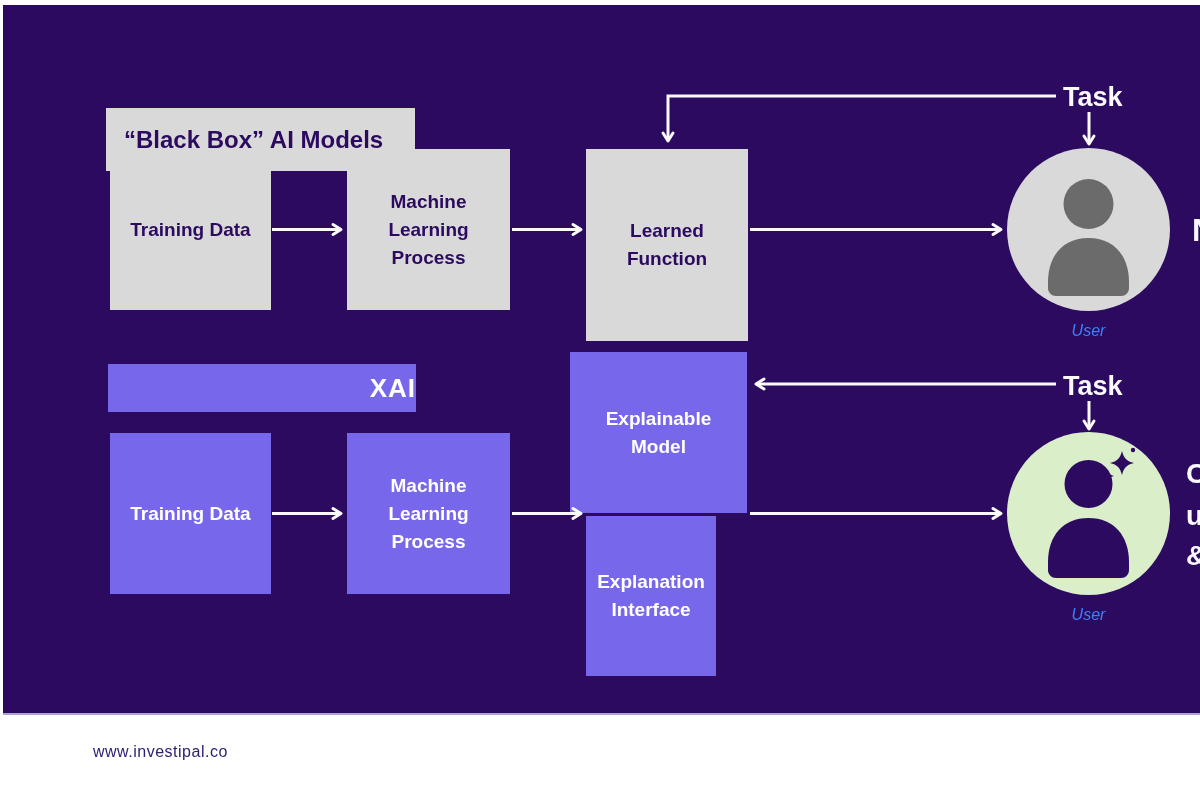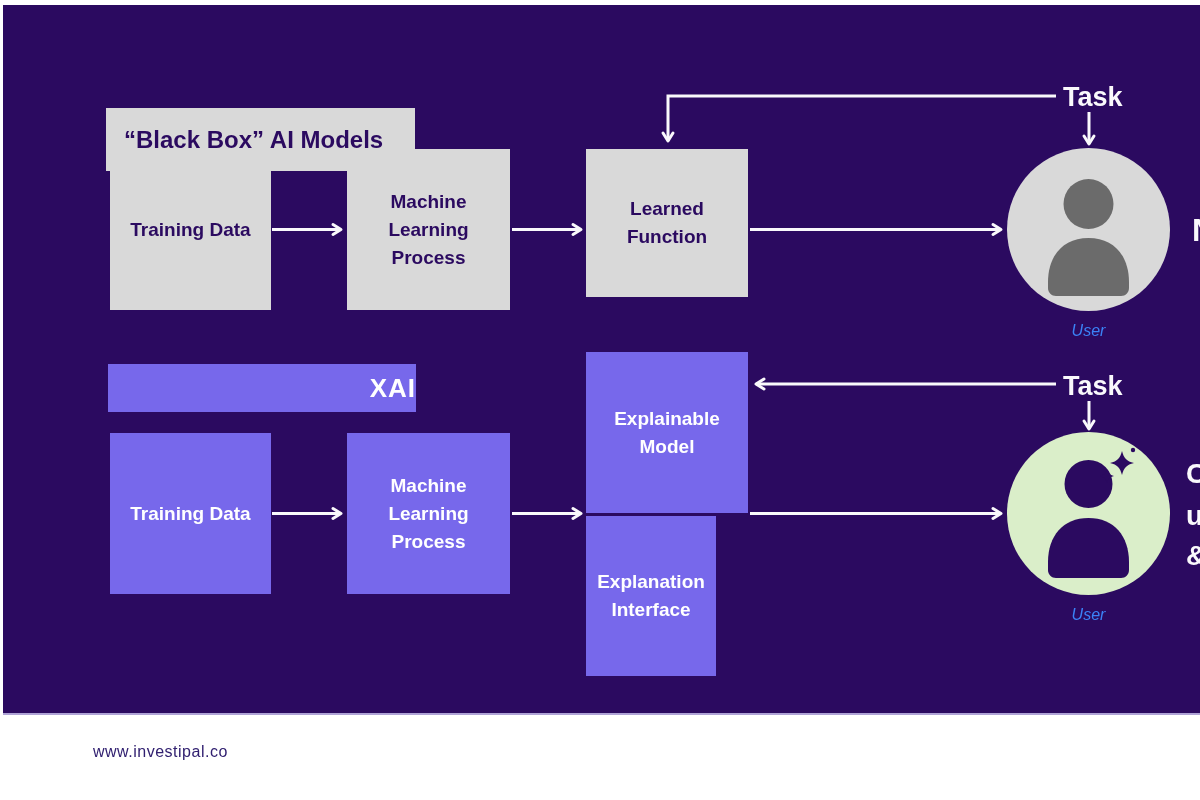--- a/index.html
+++ b/index.html
@@ -54,21 +54,21 @@
 </div>
 
 <div class="box gray" style="left:110px;top:149px;width:161px;height:161px;">
   <span class="inner-w">Training Data</span>
 </div>
 
 <div class="box gray" style="left:347px;top:149px;width:163px;height:161px;">
   <span class="inner-w">Machine Learning Process</span>
 </div>
 
-<div class="box gray" style="left:586px;top:149px;width:162px;height:148px;">
+<div class="box gray" style="left:586px;top:149px;width:162px;height:192px;">
   <span class="inner-w">Learned Function</span>
 </div>
 
 <div class="task" style="left:1063px;top:82px;">Task</div>
 
 <div class="user-circle gray" style="left:1007px;top:148px;">
   <svg width="163" height="163" viewBox="0 0 163 163">
     <circle cx="81.5" cy="56" r="25" fill="#6B6B6B"></circle>
     <path d="M81.5,90 C56,90 41,108 41,134 L41,140 C41,144.5 44.5,148 49,148 L114,148
              C118.5,148 122,144.5 122,140 L122,134 C122,108 107,90 81.5,90 Z" fill="#6B6B6B"></path>
@@ -85,21 +85,21 @@
 </div>
 
 <div class="box purple" style="left:110px;top:433px;width:161px;height:161px;">
   <span class="inner-w">Training Data</span>
 </div>
 
 <div class="box purple" style="left:347px;top:433px;width:163px;height:161px;">
   <span class="inner-w">Machine Learning Process</span>
 </div>
 
-<div class="box purple" style="left:586px;top:352px;width:162px;height:161px;justify-content:center;">
+<div class="box purple" style="left:570px;top:352px;width:177px;height:161px;justify-content:center;">
   <span class="inner-w">Explainable Model</span>
 </div>
 
 <div class="box purple" style="left:586px;top:516px;width:130px;height:160px;">
   <span class="inner-w">Explanation Interface</span>
 </div>
 
 <div class="task" style="left:1063px;top:371px;">Task</div>
 
 <div class="user-circle green" style="left:1007px;top:432px;">

